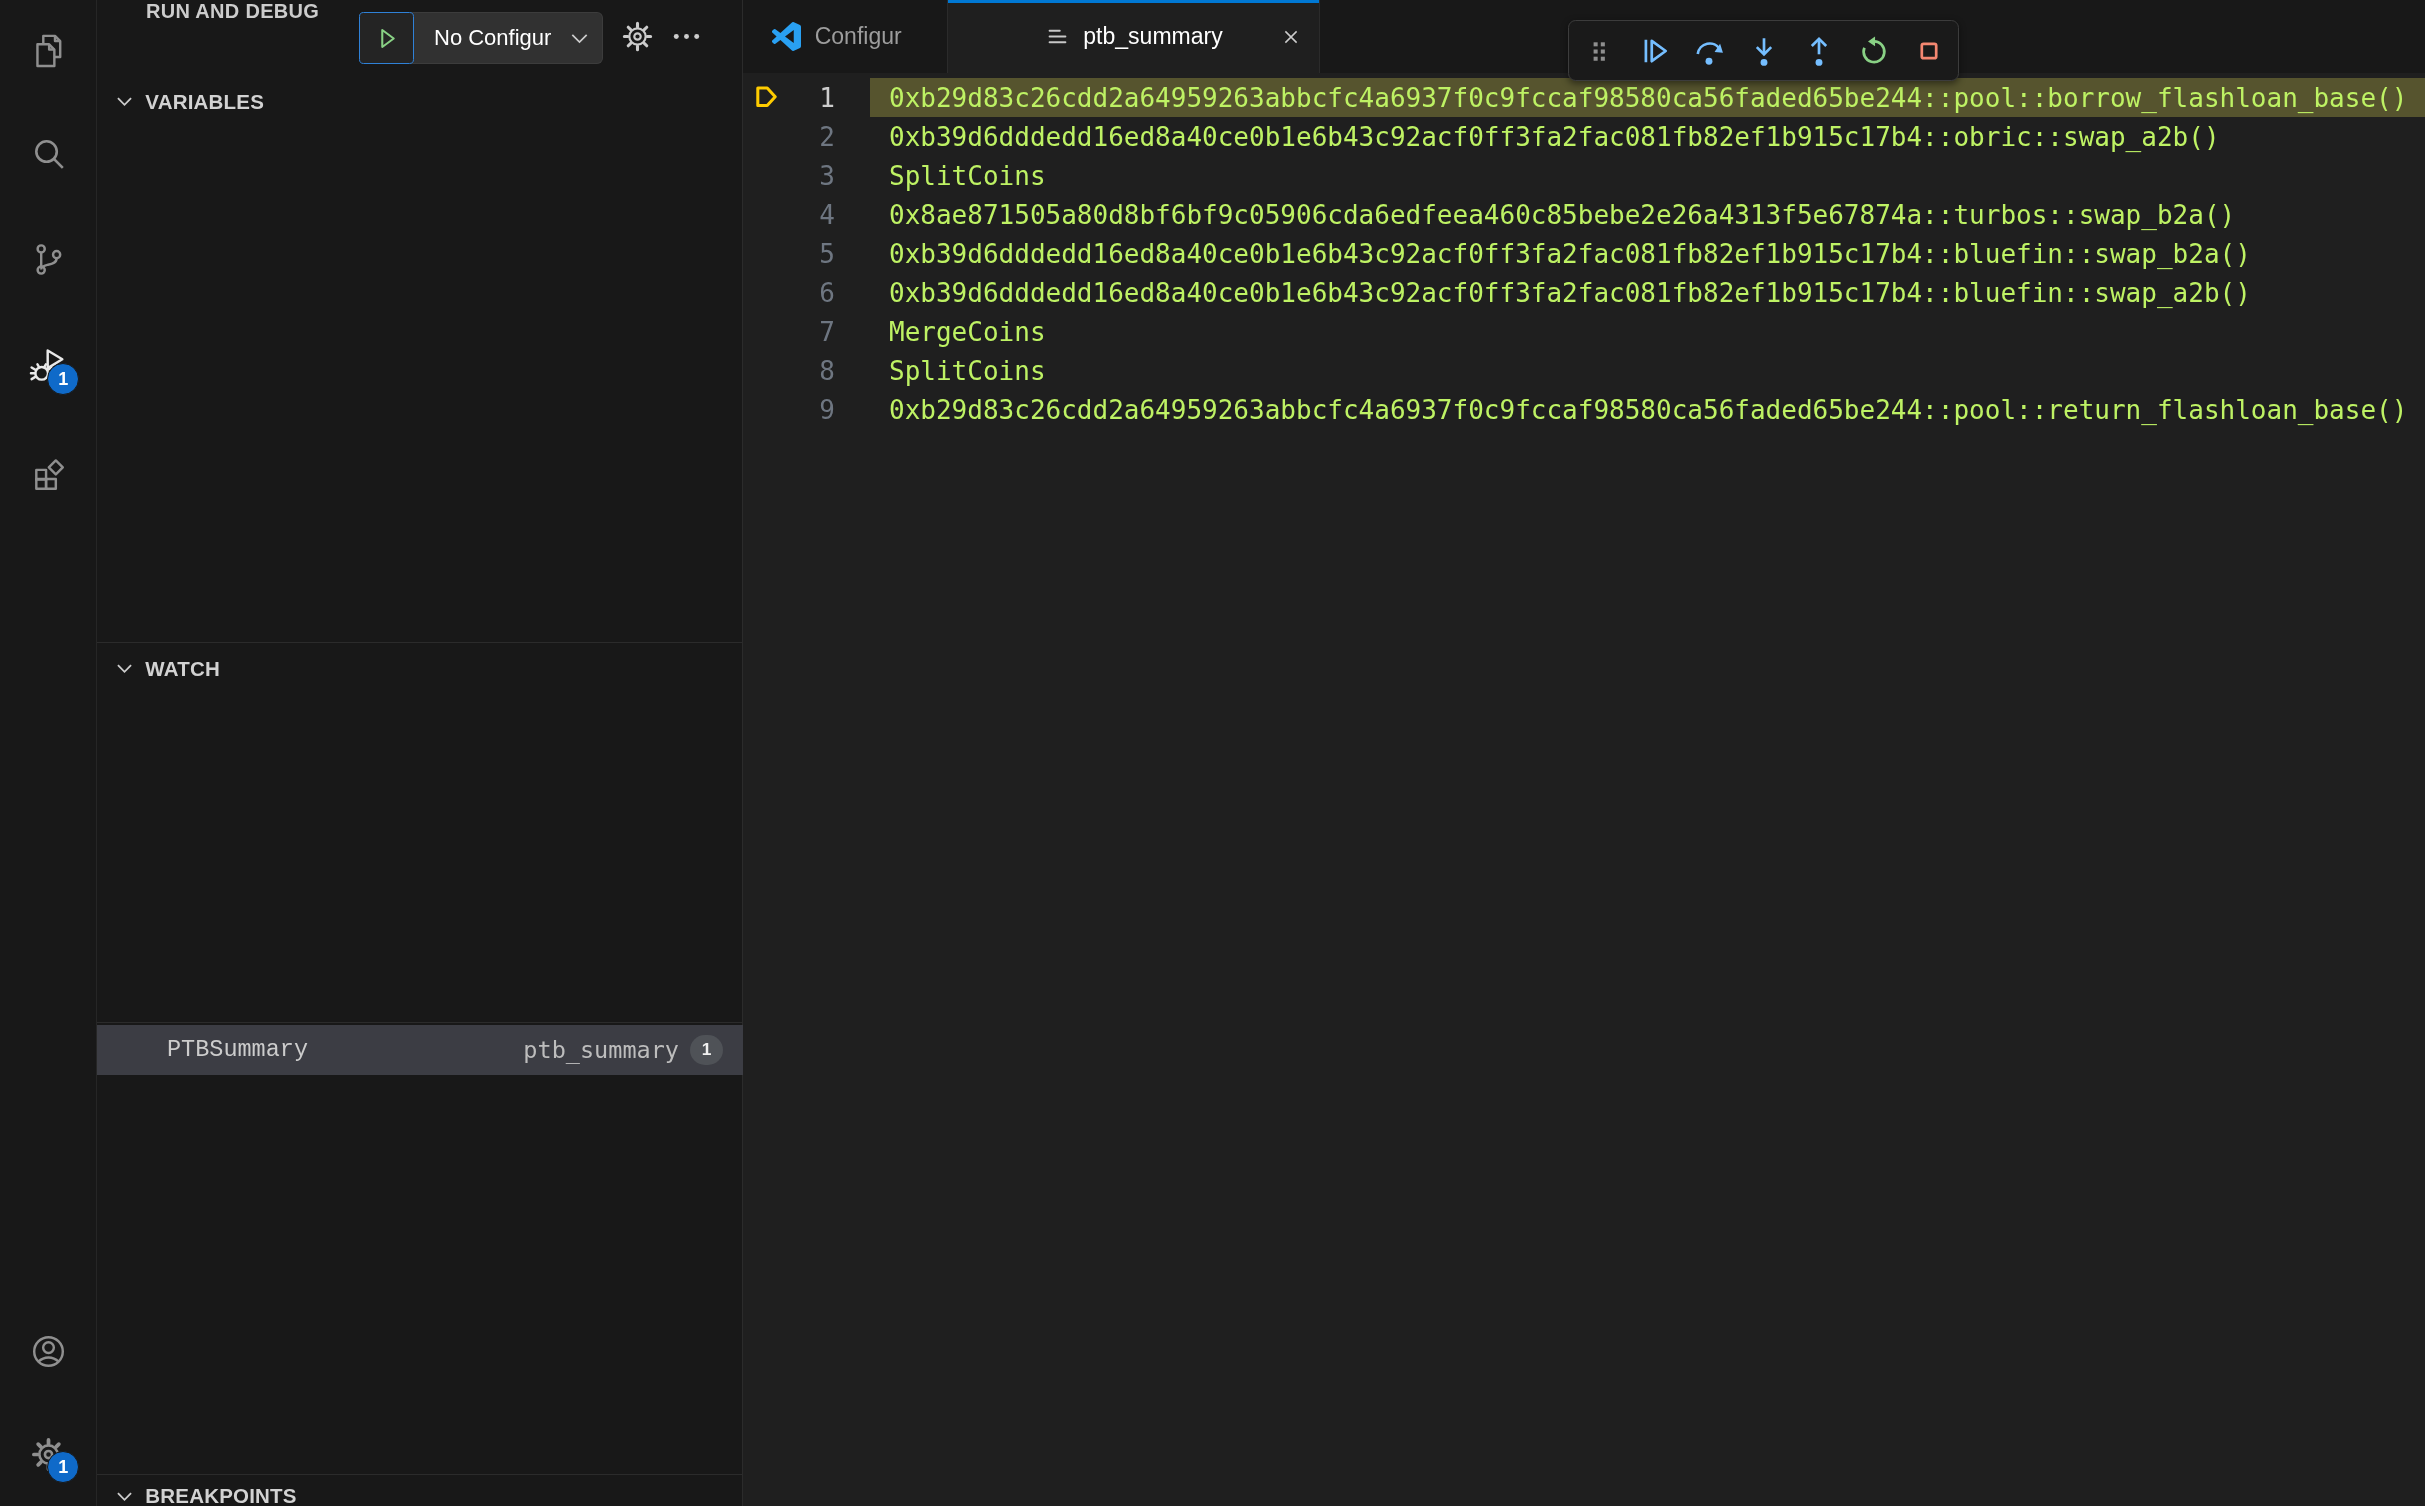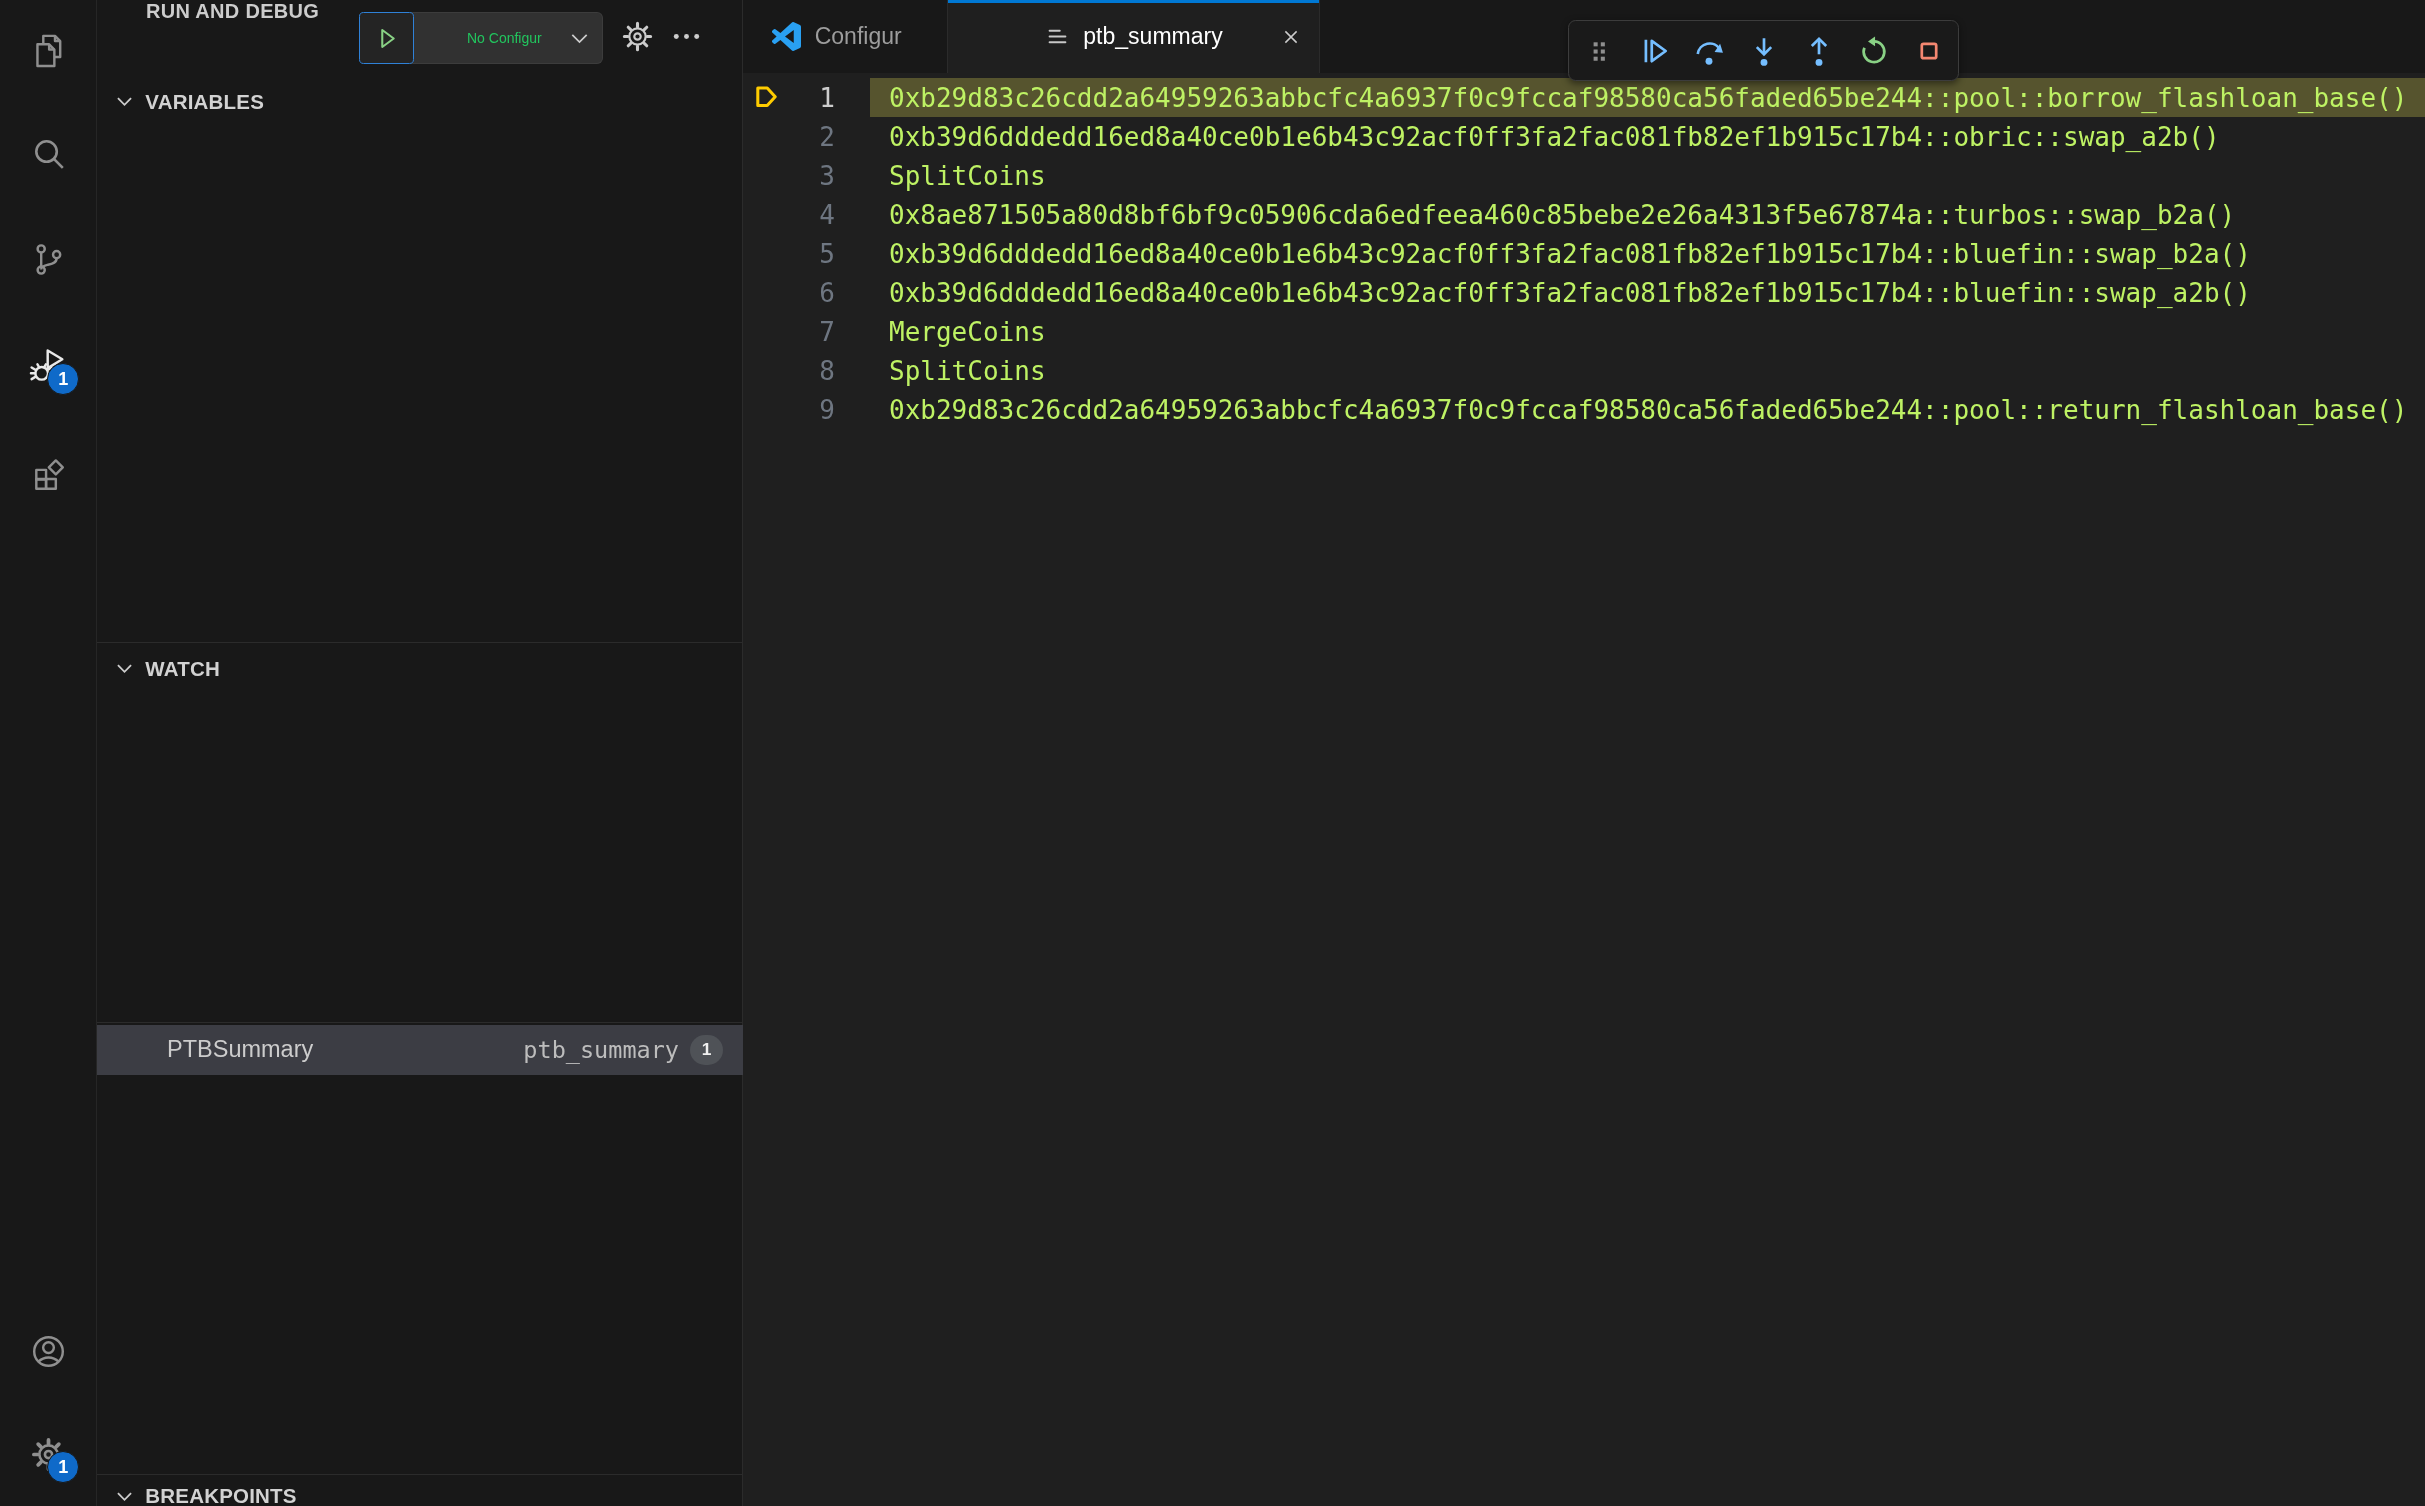--- a/index.html
+++ b/index.html
@@ -60,21 +60,21 @@
     display:flex; align-items:center; justify-content:center; cursor:pointer; z-index:2;
   }
   .launch-play svg { width:29px; height:29px; color:#89d185; }
   .launch-dropdown {
     width:192px; margin-left:-3px; background:#313131;
     border-radius:0 6px 6px 0; border:0.8px solid #3c3c3c; border-left:none;
     display:flex; align-items:center; cursor:pointer;
     padding-left:23px; position:relative;
   }
   .launch-dropdown .dd-label {
-    font-size:14px; color:#22c55e; white-space:nowrap; overflow:hidden;margin-left:33px;
+    font-size:22px; color:#ffffff; white-space:nowrap; overflow:hidden;
   }
   .launch-dropdown .chev { position:absolute; right:10.6px; width:23px; height:23px; color:#cccccc; }
   .hdr-icon {
     position:absolute; top:19px; width:35px; height:35px; color:#cccccc; cursor:pointer;
   }
   .hdr-icon svg { width:35px; height:35px; }
   #hdr-gear { left:523px; }
   #hdr-more { left:572px; }
 
   .section { position:absolute; left:0; width:646px; }
@@ -96,21 +96,21 @@
   #section-callstack { top:1022px; height:453px; }
   #section-callstack .section-header { margin-top:6px; }
   #section-breakpoints { top:1474px; height:32px; }
   #section-breakpoints .section-header { margin-top:1.5px; }
 
   .stack-frame {
     margin-top:1.5px; height:50px; background:#3c3d44;
     display:flex; align-items:center; position:relative; cursor:pointer;
   }
   .frame-name {
-    margin-left:70px; font-family:Liberation Sans, sans-serif;
+    margin-left:70px; font-family:Liberation Mono, monospace;
     font-size:23.5px; color:#cccccc;
   }
   .frame-source {
     position:absolute; right:64px; font-family:"DejaVu Sans Mono", monospace;
     font-size:23.5px; color:#bdbdbd;
   }
   .frame-badge {
     position:absolute; right:20px; min-width:33px; height:30px; border-radius:15px;
     background:#4f5257; color:#f0f0f0; font-size:17.4px; font-weight:700;
     display:flex; align-items:center; justify-content:center;

